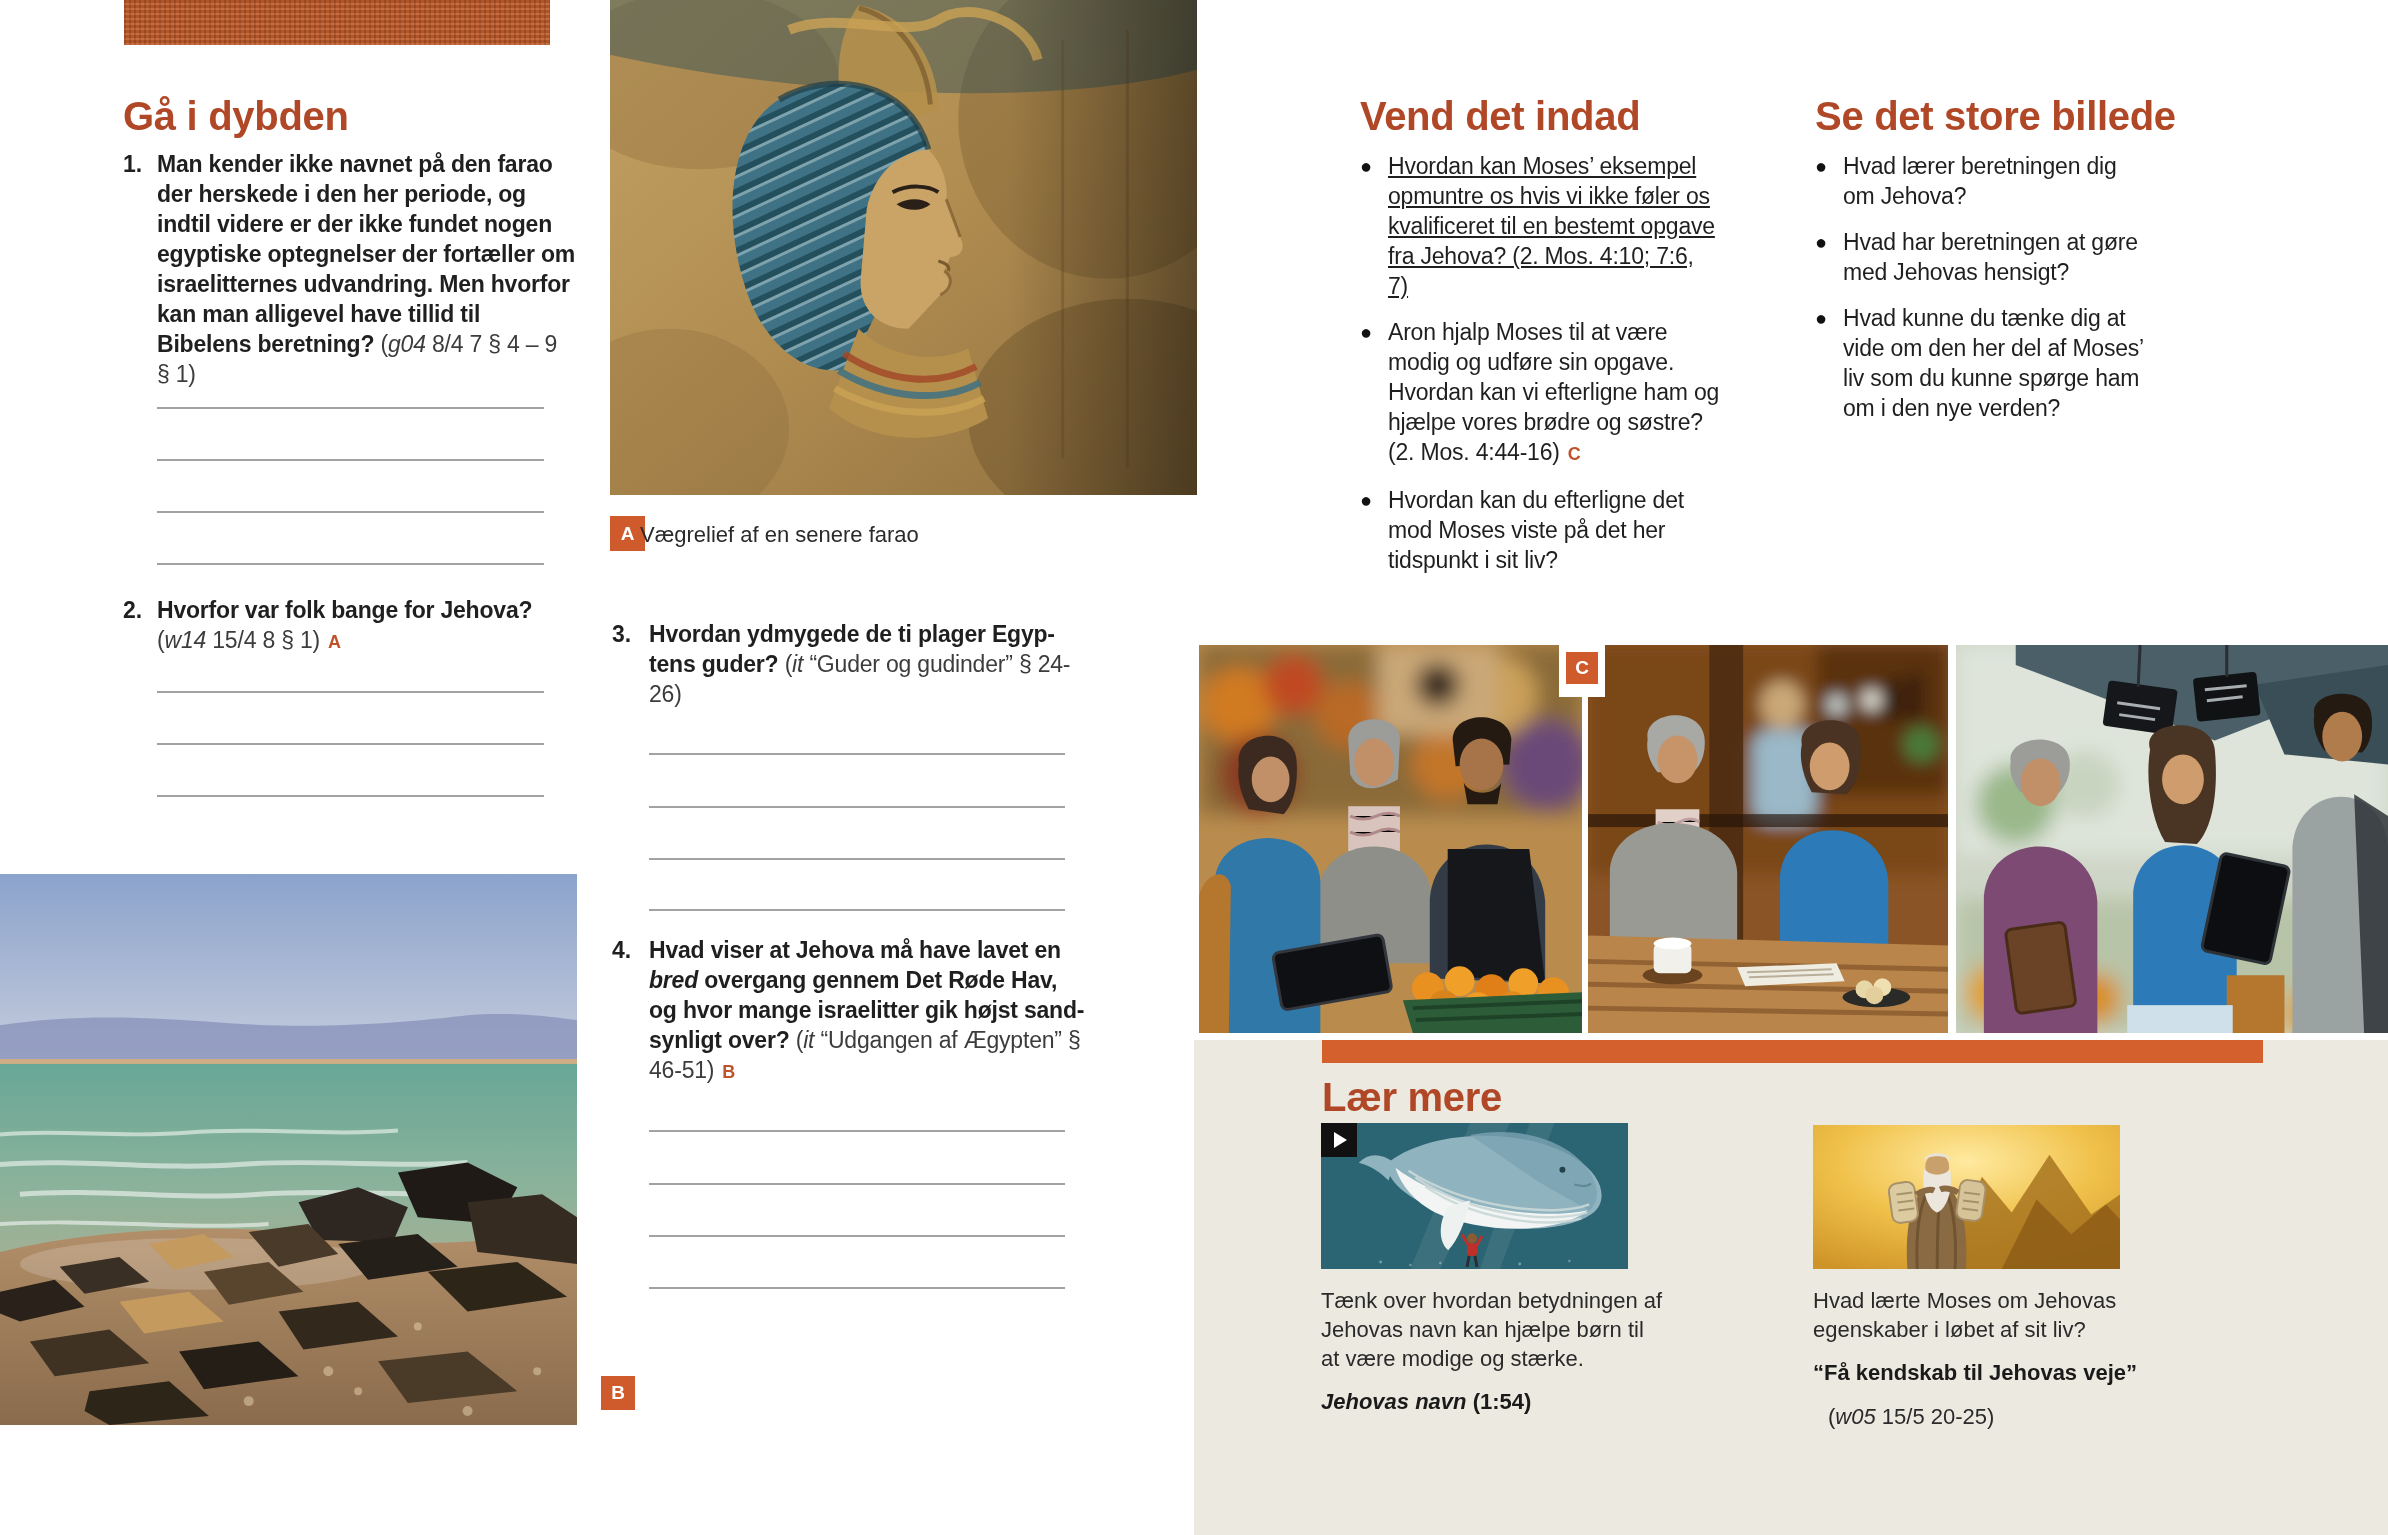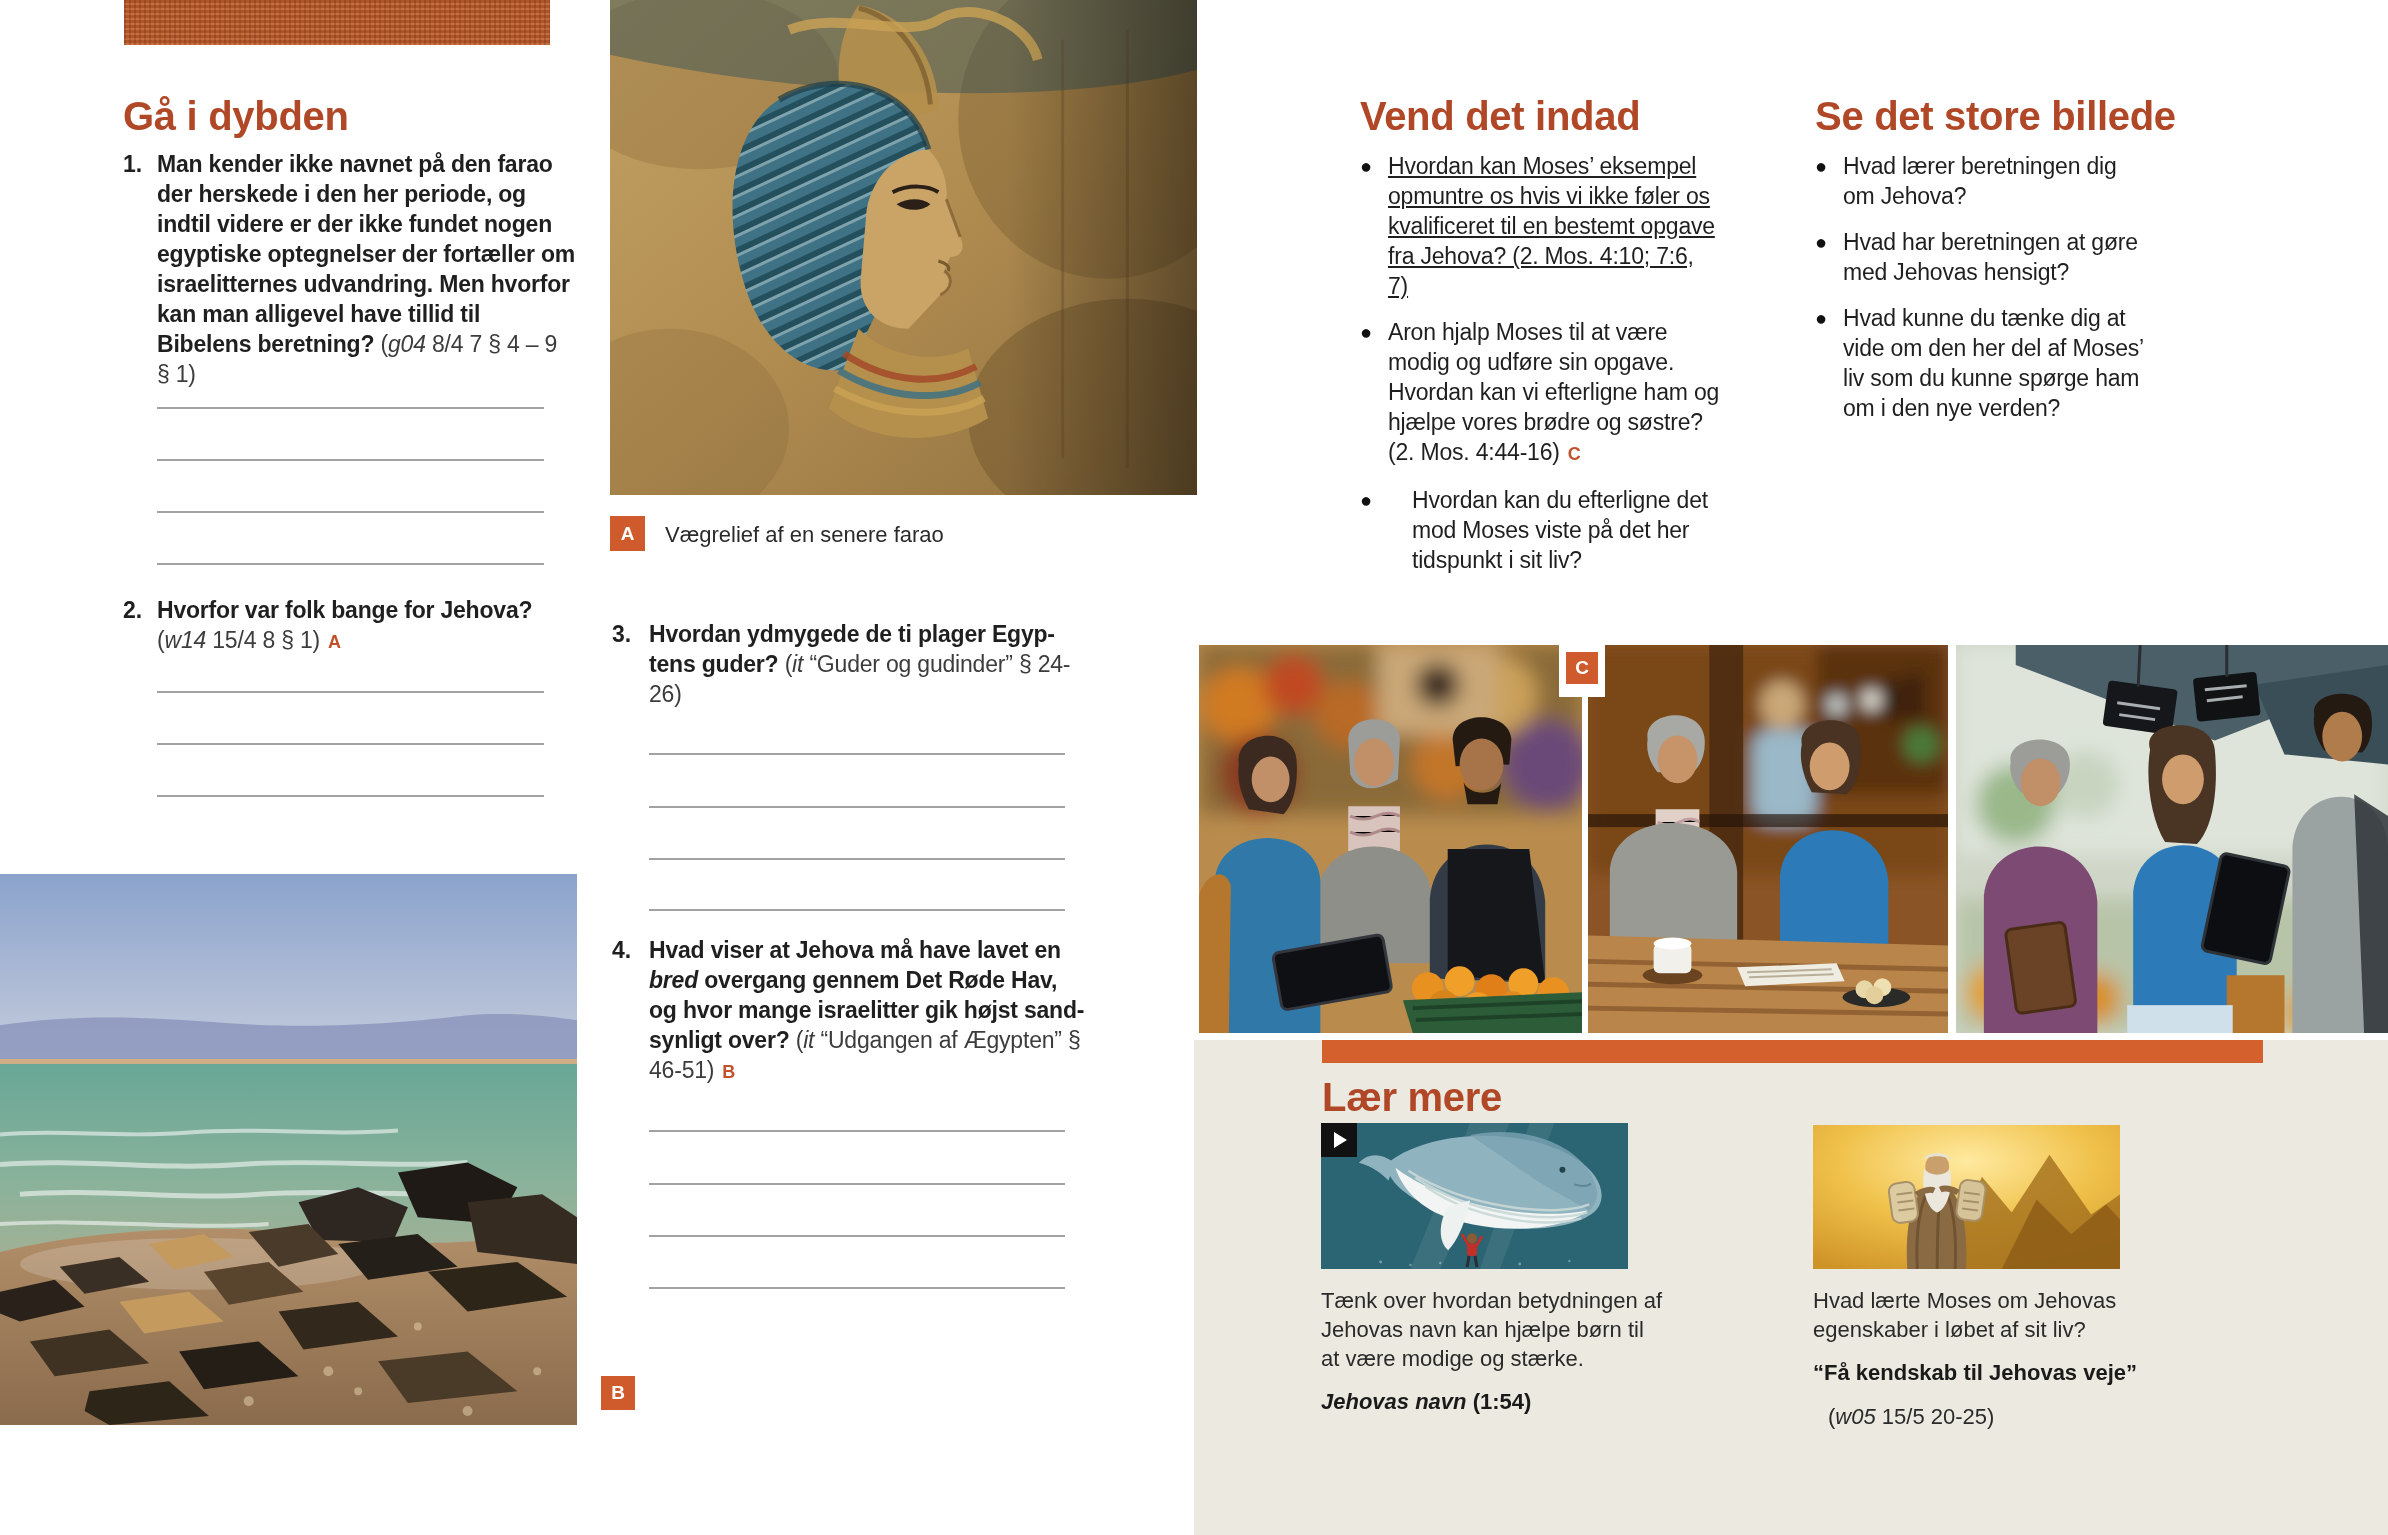--- a/index.html
+++ b/index.html
@@ -108,21 +108,21 @@
         <line x1="455" y1="40" x2="455" y2="460"></line>
           <line x1="520" y1="30" x2="520" y2="470"></line>
       </g>
       <rect x="400" width="190" height="497" fill="url(#edgeShadow)"></rect>
     </svg>
   </div>
 
   <div class="cap-square" style="left:610px;top:516px;width:35px;height:35px;">
     <span>A</span>
   </div>
-  <div class="cap-text" style="left:665px;top:520px;width:498px;">Vægrelief af en senere farao</div>
+  <div class="cap-text" style="left:640px;top:520px;width:498px;">Vægrelief af en senere farao</div>
 
   <div class="abs qblock" style="left:612px;top:619px;width:478px;">
     <span class="qnum-mid">3.</span>
     <span class="qtext" style="width:438px;"><span>Hvordan ydmygede de ti plager Egyp­tens guder? </span><span class="qref"><span>(</span><span class="ital">it</span><span> “Guder og gudinder” § 24-26)</span></span></span>
   </div>
   <div class="ans-line" style="left:649px;top:753px;width:416px;"></div>
   <div class="ans-line" style="left:649px;top:806px;width:416px;"></div>
   <div class="ans-line" style="left:649px;top:858px;width:416px;"></div>
   <div class="ans-line" style="left:649px;top:909px;width:416px;"></div>
 
@@ -202,21 +202,21 @@
     <div class="bitem">
       <span class="bdot">●</span>
       <span class="btext" style="width:328px;text-decoration:underline;">Hvordan kan Moses’ eksempel opmuntre os hvis vi ikke føler os kvalificeret til en bestemt opgave fra Jehova? (2. Mos. 4:10; 7:6, 7)</span>
     </div>
     <div class="bitem">
       <span class="bdot">●</span>
       <span class="btext" style="width:333px;"><span>Aron hjalp Moses til at være modig og udføre sin opgave. Hvordan kan vi efterligne ham og hjælpe vores brødre og søstre? (2. Mos. 4:44-16)</span><span class="marker">C</span></span>
     </div>
     <div class="bitem">
       <span class="bdot">●</span>
-      <span class="btext" style="width:328px;margin-left:24px;">Hvordan kan du efterligne det mod Moses viste på det her tidspunkt i sit liv?</span>
+      <span class="btext" style="width:328px;">Hvordan kan du efterligne det mod Moses viste på det her tidspunkt i sit liv?</span>
     </div>
   </div>
 
   <div class="abs heading" style="left:1815px;top:94px;">Se det store billede</div>
   <div class="abs blist" style="left:1815px;top:151px;width:338px;">
     <div class="bitem">
       <span class="bdot">●</span>
       <span class="btext" style="width:303px;">Hvad lærer beretningen dig om Jehova?</span>
     </div>
     <div class="bitem">

